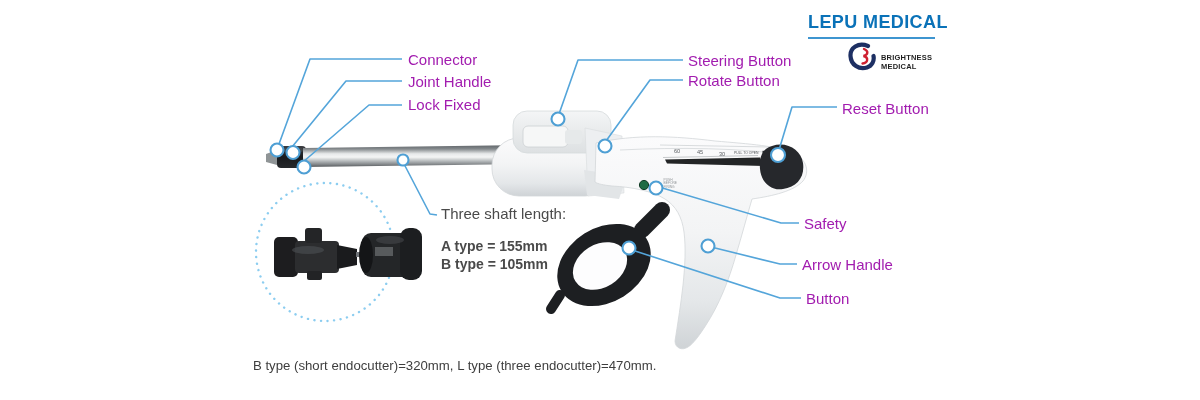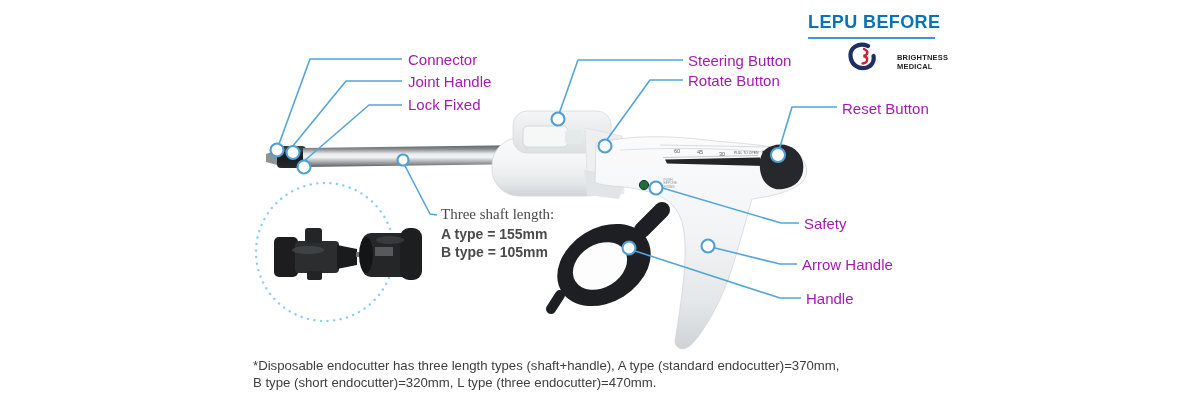--- a/index.html
+++ b/index.html
@@ -1,29 +1,29 @@
 <!DOCTYPE html>
 <html><head>
 <meta charset="utf-8">
 <style>
   html,body{margin:0;padding:0;background:#fff;}
   .stage{position:relative;width:1200px;height:400px;background:#ffffff;overflow:hidden;
          font-family:"Liberation Sans",sans-serif;}
   .layer{position:absolute;left:0;top:0;}
   .callout-label{position:absolute;font-size:15px;line-height:18px;color:#a21caf;white-space:nowrap;}
   .shaft-block{position:absolute;left:441px;top:205px;color:#4a4a4a;}
-  .shaft-block .hd{font-size:15px;line-height:18px;margin-bottom:3px;font-family:Liberation Serif, serif;}
+  .shaft-block .hd{font-size:15px;line-height:18px;margin-bottom:15px;}
   .shaft-block .it{font-size:14px;line-height:17.5px;font-weight:bold;}
   .footnote{position:absolute;left:253px;top:358px;font-size:13.2px;line-height:16.5px;color:#3e3e3e;}
   .lepu{position:absolute;left:808px;top:12px;font-size:18px;font-weight:bold;
         color:#0a72b8;letter-spacing:.4px;white-space:nowrap;}
   .lepu-underline{position:absolute;left:808px;top:37px;width:127px;height:2px;background:#3e95d0;}
   .bm-mark{position:absolute;left:847px;top:42px;}
   .bm-text{position:absolute;left:881px;top:54px;font-size:7.5px;font-weight:bold;line-height:8.5px;
-           color:#1f1f1f;letter-spacing:.2px;white-space:nowrap;margin-left:16px;}
+           color:#1f1f1f;letter-spacing:.2px;white-space:nowrap;}
   svg text{font-family:"Liberation Sans",sans-serif;}
 </style>
 </head>
 <body>
 
 <div class="stage">
 
   <svg class="layer" width="1200" height="400" viewBox="0 0 1200 400">
     <defs>
       <linearGradient id="shaftGrad" x1="0" y1="0" x2="0" y2="1">
@@ -149,34 +149,33 @@
   </svg>
 
   <div class="callout-label" style="left:408px;top:51px">Connector</div>
   <div class="callout-label" style="left:408px;top:73px">Joint Handle</div>
   <div class="callout-label" style="left:408px;top:96px">Lock Fixed</div>
   <div class="callout-label" style="left:688px;top:52px">Steering Button</div>
   <div class="callout-label" style="left:688px;top:72px">Rotate Button</div>
   <div class="callout-label" style="left:842px;top:100px">Reset Button</div>
   <div class="callout-label" style="left:804px;top:215px">Safety</div>
   <div class="callout-label" style="left:802px;top:256px">Arrow Handle</div>
-  <div class="callout-label" style="left:806px;top:290px">Handle</div>
+  <div class="callout-label" style="left:806px;top:290px">Button</div>
 
   <div class="shaft-block">
     <div class="hd">Three shaft length:</div>
     <div class="it">A type = 155mm</div>
     <div class="it">B type = 105mm</div>
   </div>
 
   <div class="footnote">
-    <div>*Disposable endocutter has three length types (shaft+handle), A type (standard endocutter)=370mm,</div>
     <div>B type (short endocutter)=320mm, L type (three endocutter)=470mm.</div>
   </div>
 
-  <div class="lepu">LEPU BEFORE</div>
+  <div class="lepu">LEPU MEDICAL</div>
   <div class="lepu-underline"></div>
   <svg class="bm-mark" width="30" height="30" viewBox="0 0 30 30">
     <path d="M 21,4 C 11,0 3,6 3.5,14 C 4,23 12,28 20,25.5 C 25,24 27.5,19 26.5,14" fill="none" stroke="#1d2f63" stroke-width="4.2" stroke-linecap="round"></path>
     <path d="M 17,7 C 22,9 21,13 16.5,14 C 22,15.5 21,21 15.5,21.5" fill="none" stroke="#ce2030" stroke-width="2.4" stroke-linecap="round"></path>
   </svg>
   <div class="bm-text">
     <div>BRIGHTNESS</div>
     <div>MEDICAL</div>
   </div>
 

